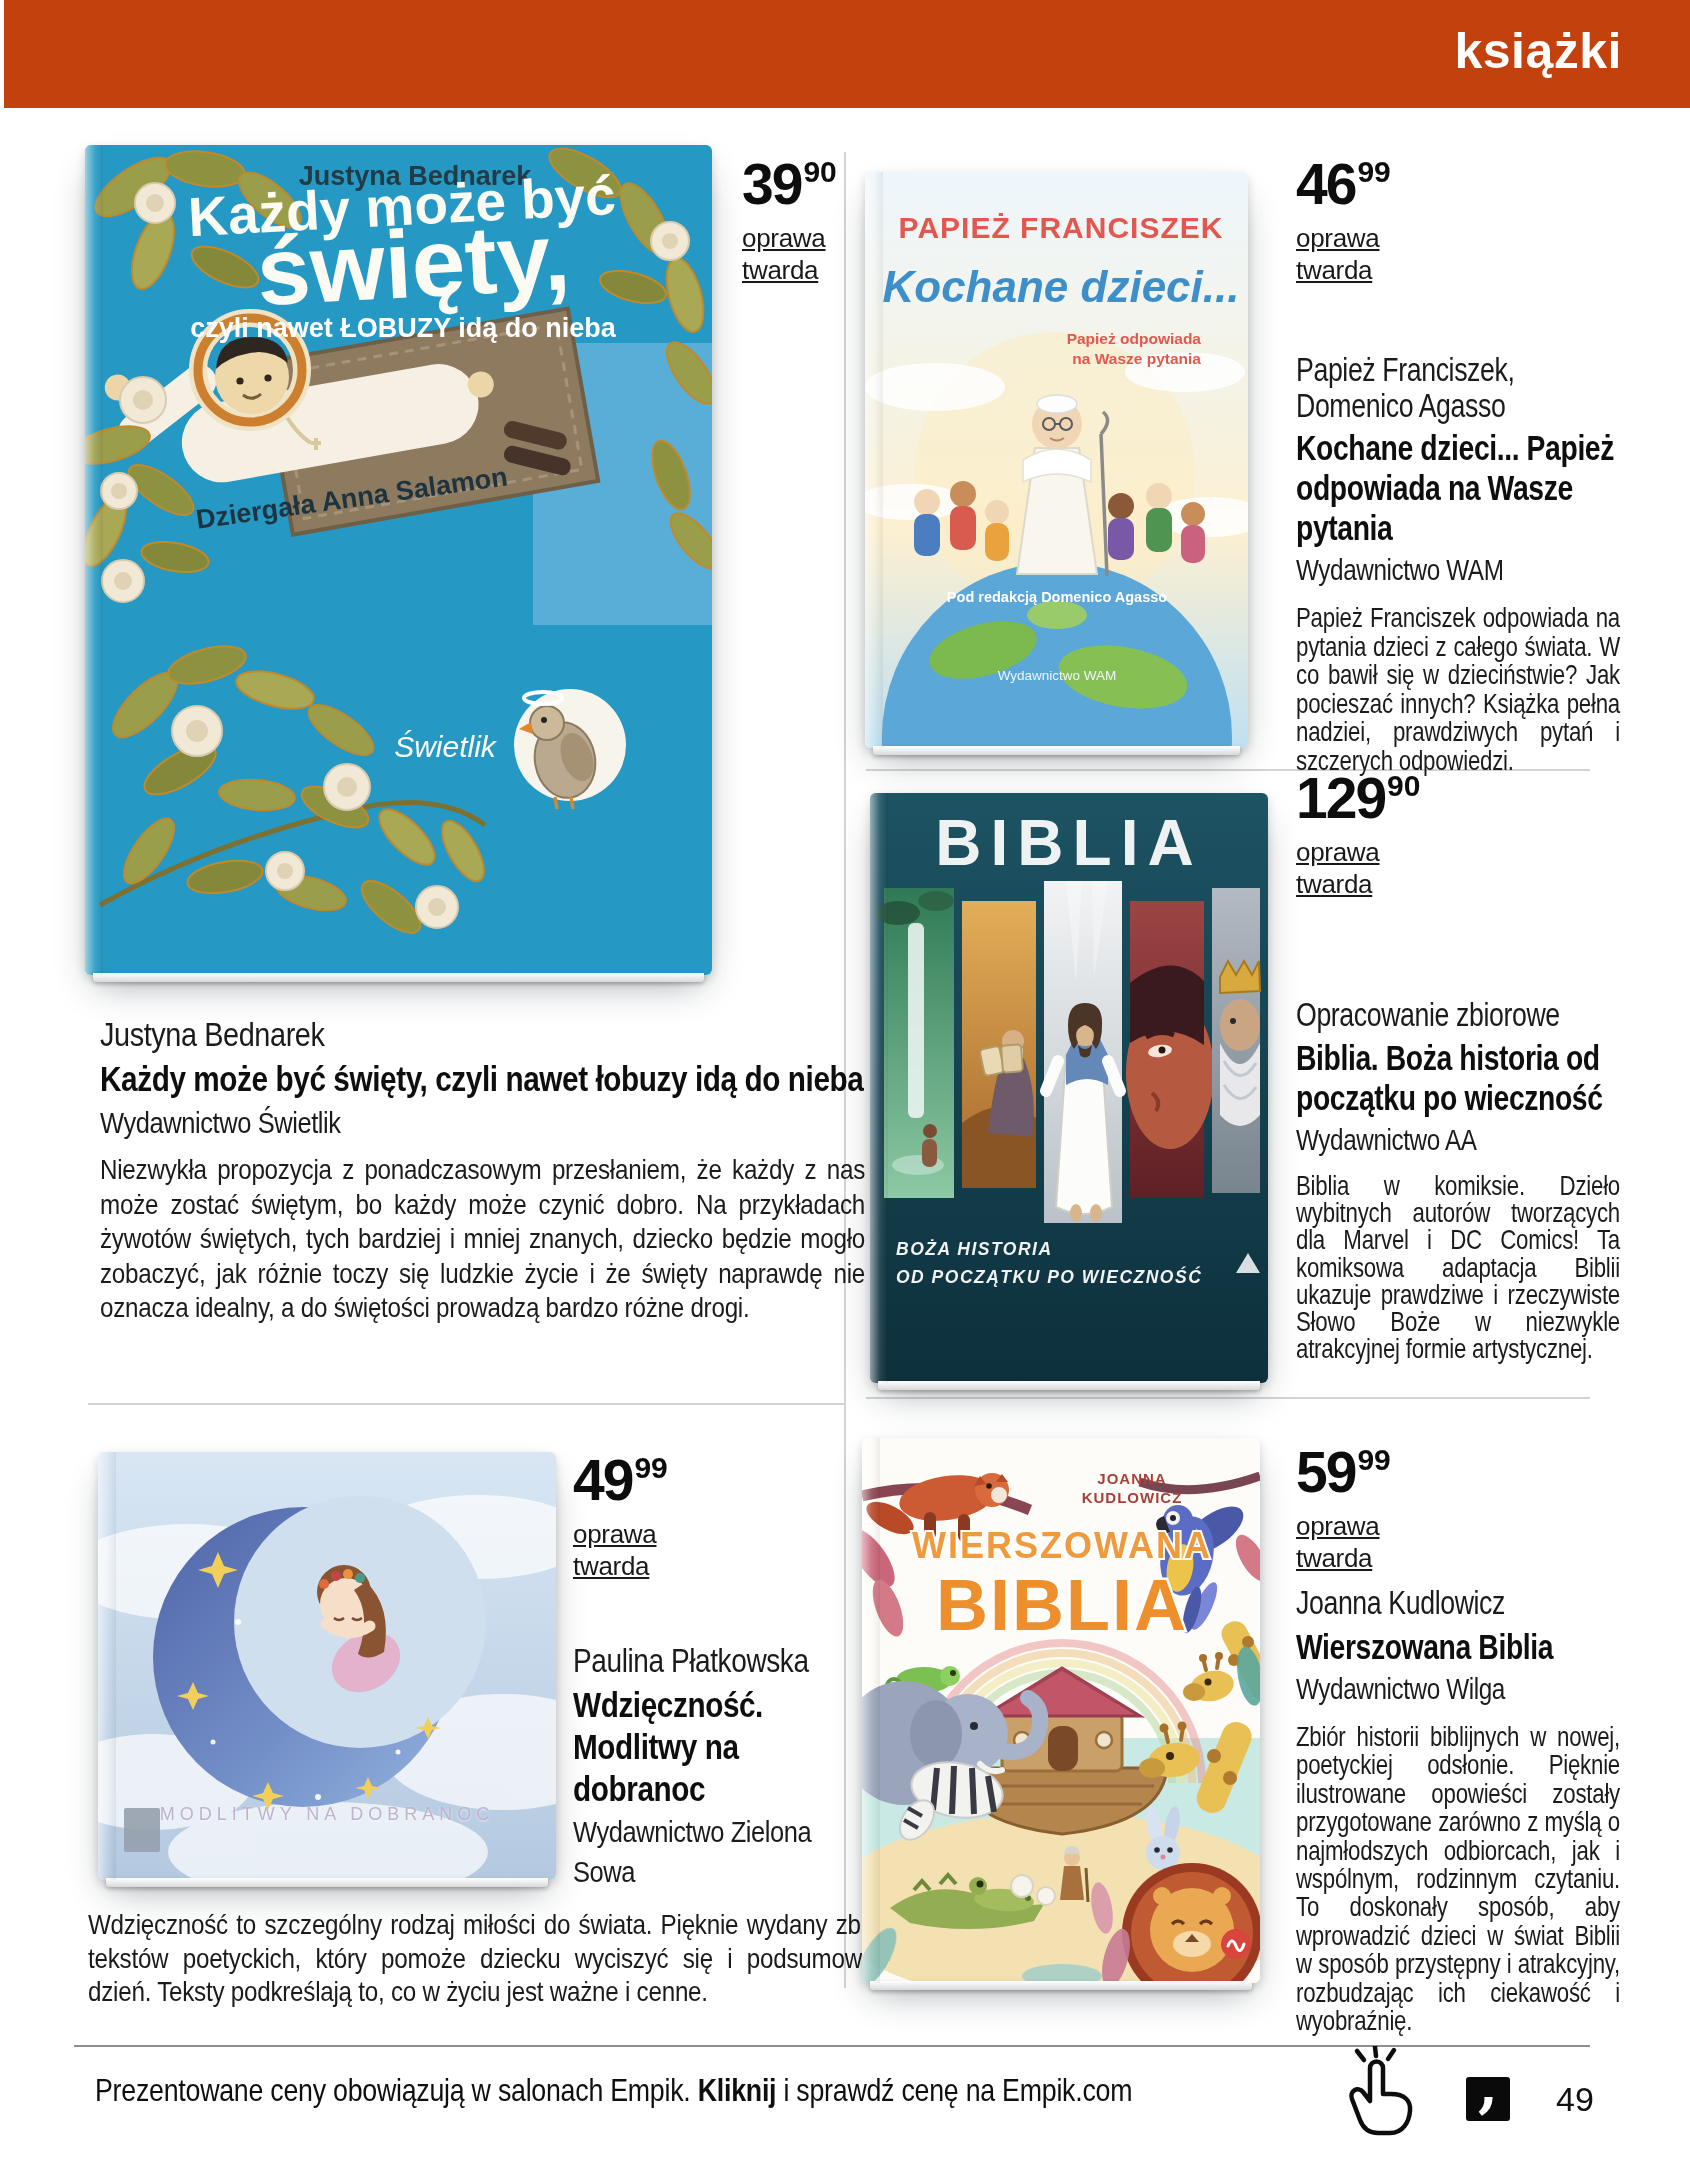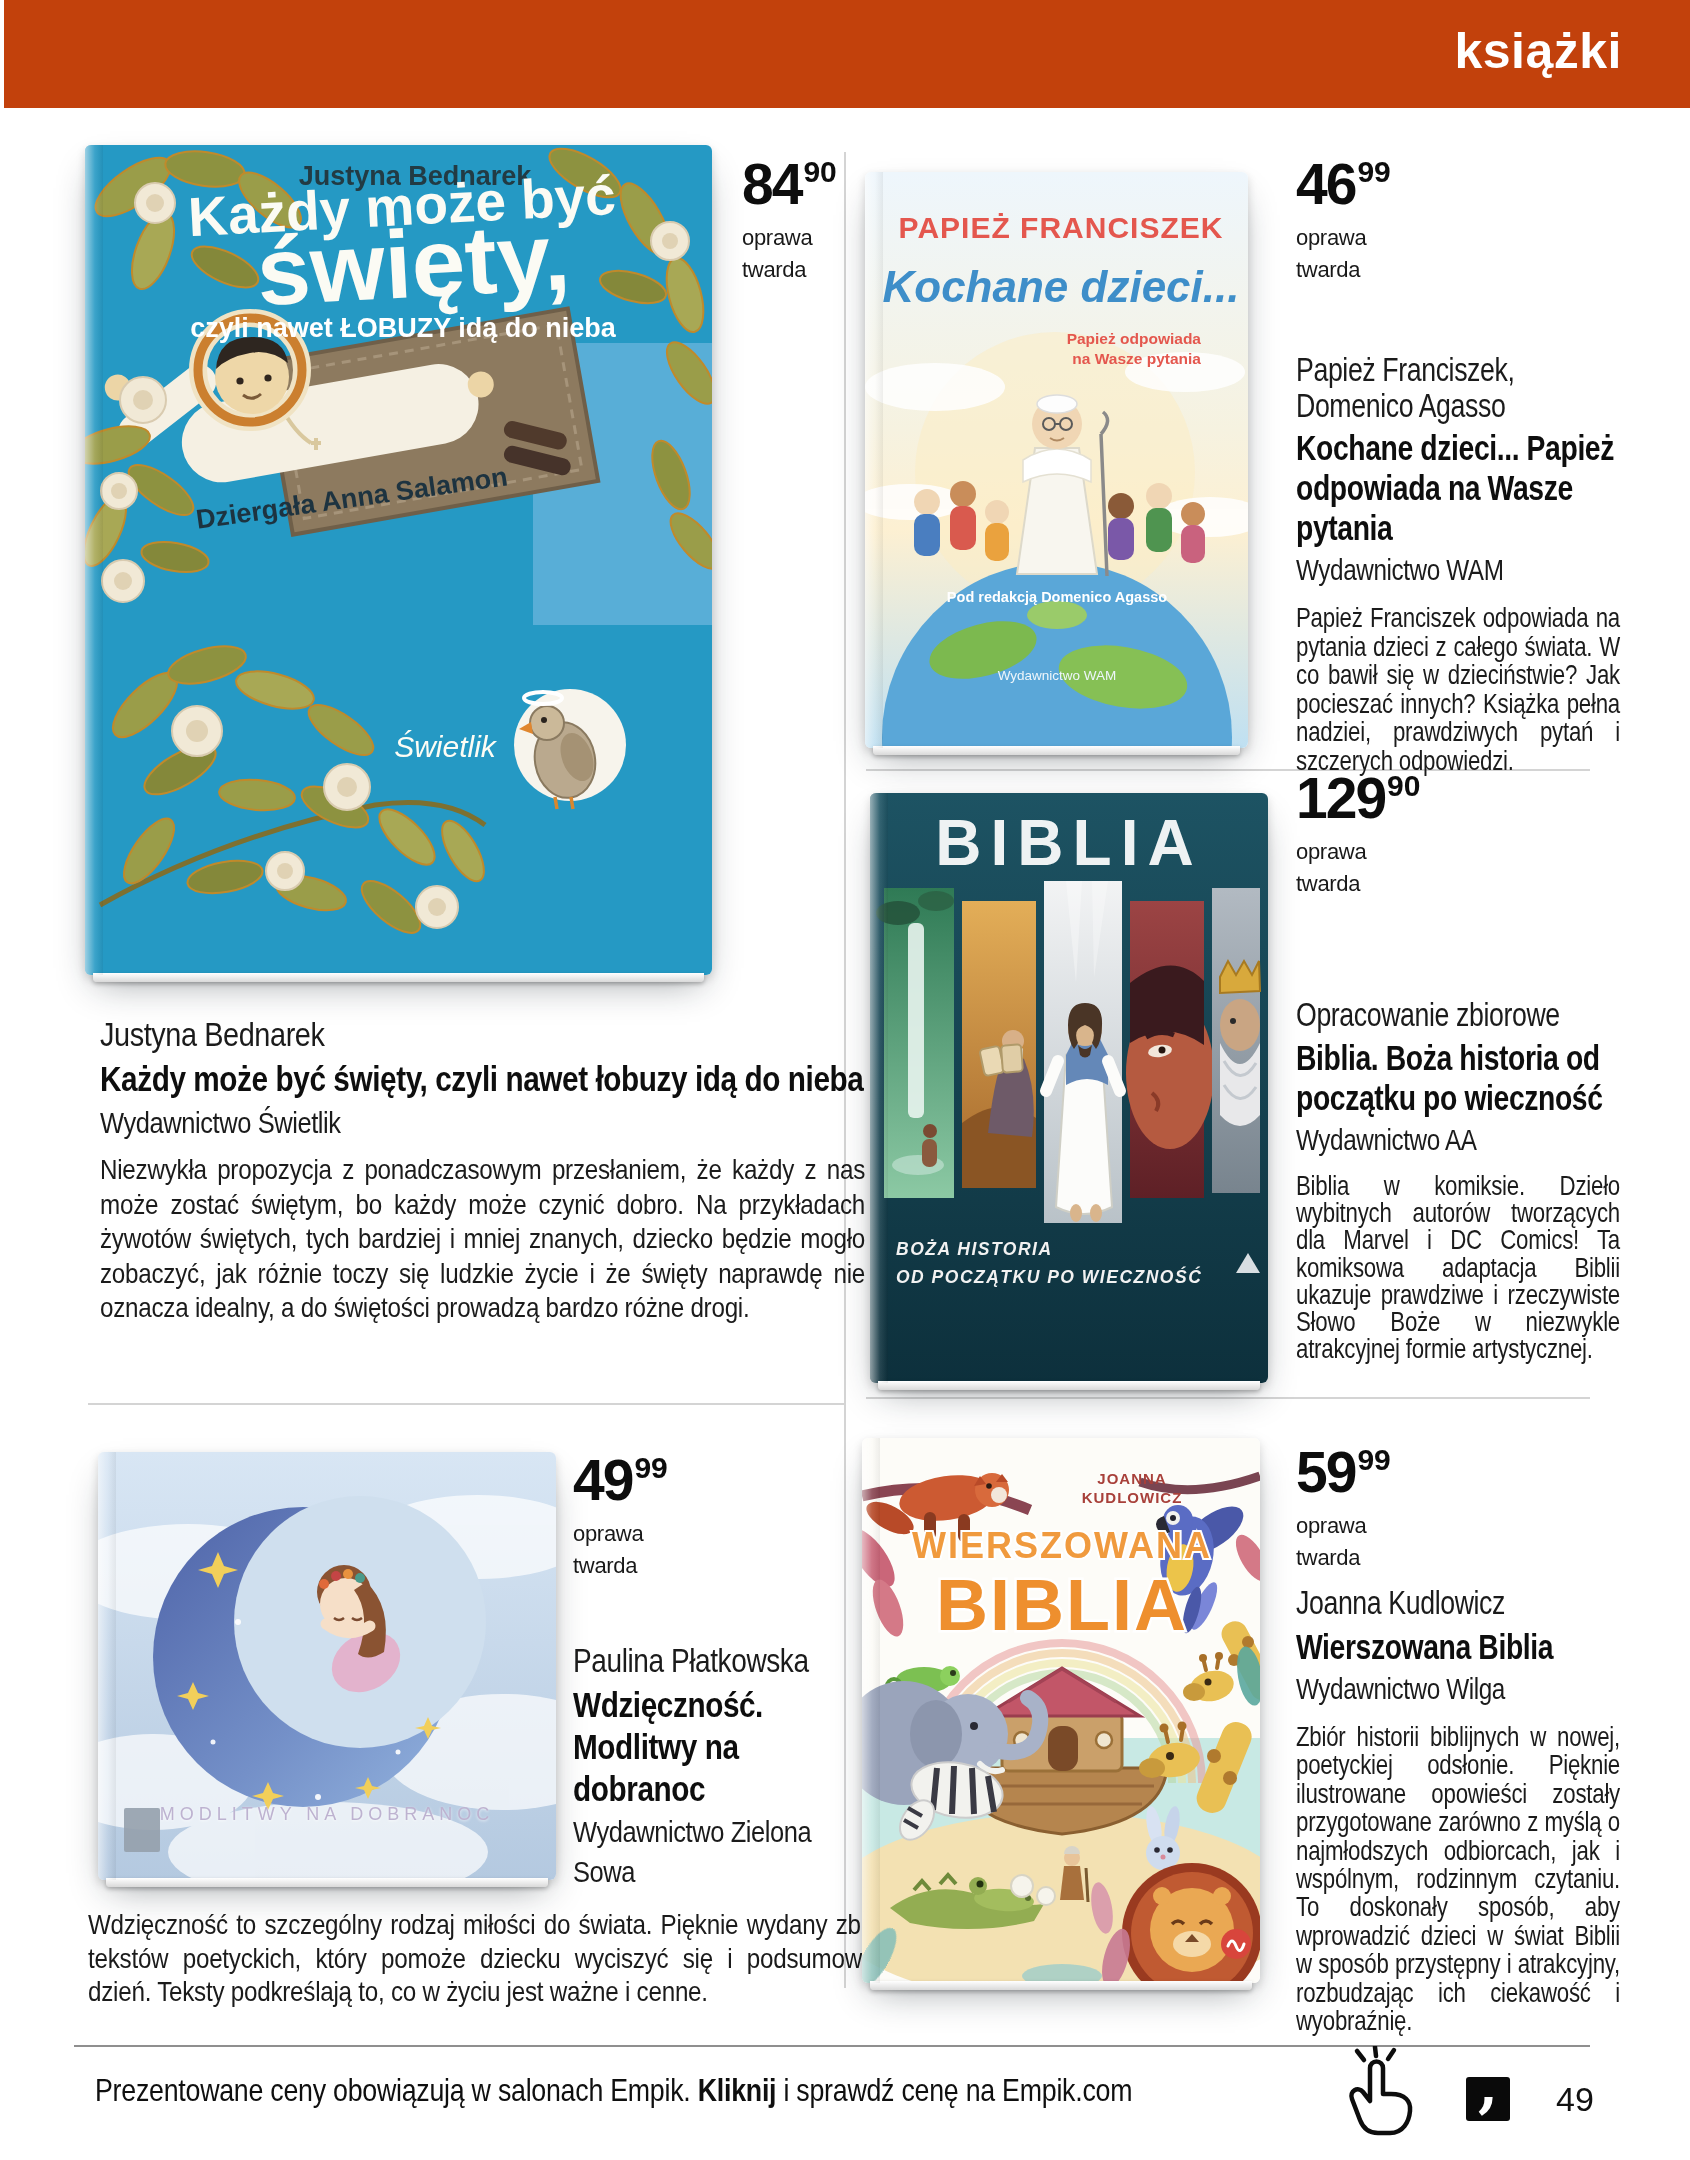--- a/index.html
+++ b/index.html
@@ -14,21 +14,21 @@
   
   .vline{position:absolute;width:2px;background:#d4d4d4;}
   .hline{position:absolute;height:2px;background:#d4d4d4;}
   .footer-rule{position:absolute;left:74px;top:2045px;width:1516px;height:2px;background:#8f8f8f;}
 
   
   .price-block{position:absolute;}
   .price{white-space:nowrap;line-height:1;}
   .price .zl{font-size:57px;font-weight:800;letter-spacing:-2px;color:#0d0d0d;}
   .price .gr{display:inline-block;font-size:30px;font-weight:800;color:#0d0d0d;vertical-align:top;position:relative;top:1px;margin-left:2px;}
-  .binding{margin-top:9px;font-size:22px;line-height:32px;color:#191919;width:110px;letter-spacing:-0.3px;}
+  .binding{margin-top:9px;font-size:26px;line-height:32px;color:#191919;width:110px;letter-spacing:-0.3px;text-decoration:underline;}
 
   
   .condense{transform:scaleX(0.85);transform-origin:0 0;}
   .condense-r{transform:scaleX(0.81);transform-origin:0 0;}
 
   .author{font-size:33px;line-height:38px;color:#1b1b1b;letter-spacing:-0.5px;}
   .title{font-size:35px;line-height:41px;font-weight:700;color:#0e0e0e;letter-spacing:-0.5px;margin-top:4px;}
   .publisher{font-size:30px;line-height:40px;color:#1b1b1b;letter-spacing:-0.5px;margin-top:2px;}
   .desc{font-size:27.5px;line-height:28.5px;color:#1b1b1b;text-align:justify;letter-spacing:-0.3px;margin-top:14px;}
 
@@ -219,21 +219,21 @@
         <text x="318" y="192" text-anchor="middle" font-size="27" font-weight="700" fill="#ffffff">czyli nawet ŁOBUZY idą do nieba</text>
         <text x="268" y="362" text-anchor="middle" font-size="27" font-weight="700" fill="#1d3340" transform="rotate(-8 268 362)">Dziergała Anna Salamon</text>
         <text x="360" y="612" text-anchor="middle" font-family="DejaVu Serif, serif" font-style="italic" font-size="30" fill="#fdfdf5">Świetlik</text>
       </svg>
     </div>
     <div class="spine"></div>
     <div class="page-edge"></div>
   </div>
 
   <div class="price-block" id="price-1">
-    <div class="price"><span class="zl">84</span><span class="gr">90</span></div>
+    <div class="price"><span class="zl">39</span><span class="gr">90</span></div>
     <div class="binding">oprawa twarda</div>
   </div>
 
   <div class="abs condense" id="info-1">
     <div class="author">Justyna Bednarek</div>
     <div class="title">Każdy może być święty, czyli nawet łobuzy idą do nieba</div>
     <div class="publisher">Wydawnictwo Świetlik</div>
     <div class="desc">Niezwykła propozycja z ponadczasowym przesłaniem, że każdy z nas może zostać świętym, bo każdy może czynić dobro. Na przykładach żywotów świętych, tych bardziej i mniej znanych, dziecko będzie mogło zobaczyć, jak różnie toczy się ludzkie życie i że święty naprawdę nie oznacza idealny, a do świętości prowadzą bardzo różne drogi.</div>
   </div>
 

